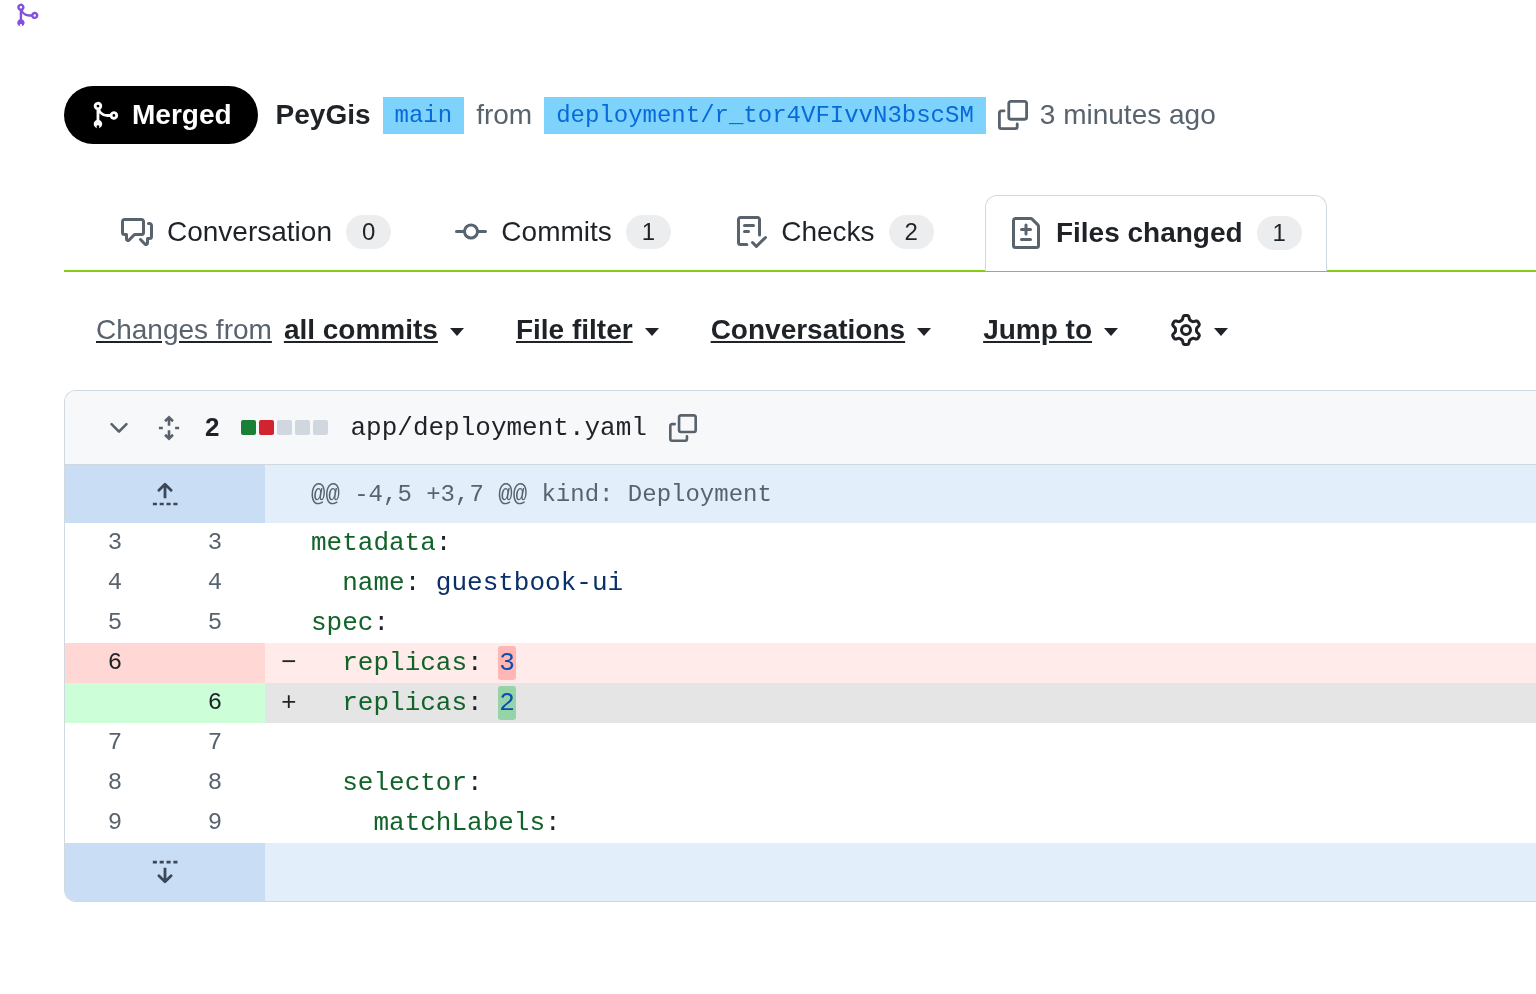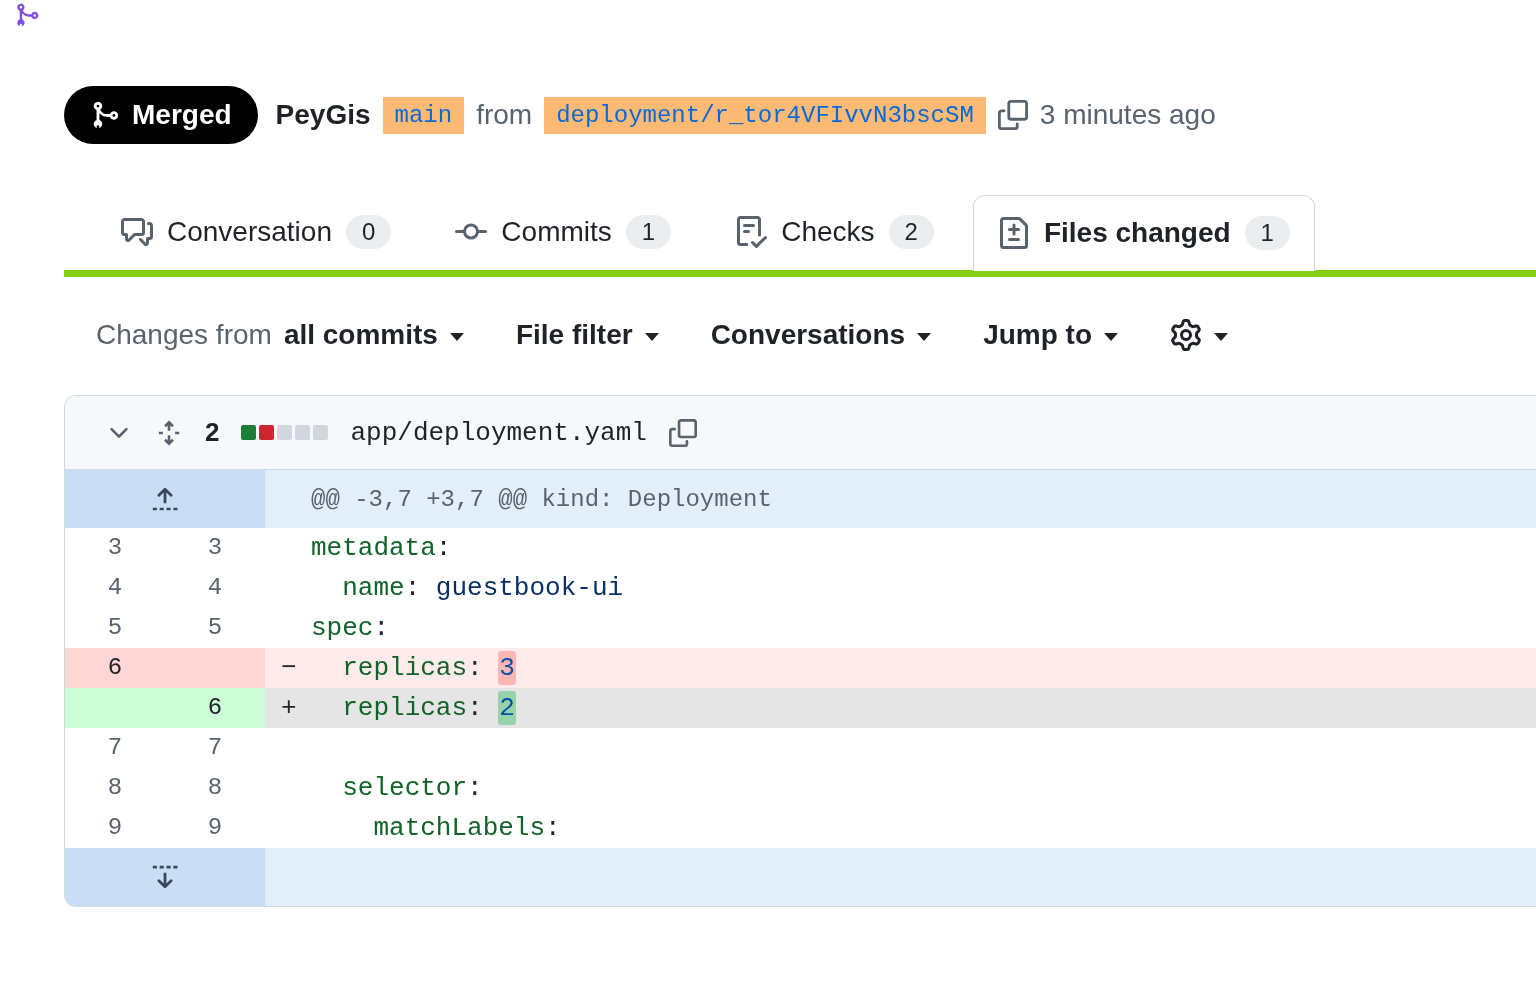--- a/index.html
+++ b/index.html
@@ -23,46 +23,46 @@
   .meta-row { display: flex; align-items: center; gap: 18px; margin-top: 30px; }
   .state-badge {
     display: inline-flex; align-items: center; gap: 12px;
     background: #000000; color: #fff; font-size: 28px; font-weight: 600;
     padding: 13px 26px; border-radius: 999px; border: none; cursor: pointer;
   }
   .byline { display: flex; align-items: center; gap: 12px; font-size: 28px; color: #59636e; flex-wrap: nowrap; }
   .byline .author { color: #1f2328; font-weight: 700; }
   .branch-label {
     font-family: "Liberation Mono", "DejaVu Sans Mono", monospace;
-    font-size: 24px; background: #fdba74; color: #0969da;
+    font-size: 24px; background: #7dd3fc; color: #0969da;
     padding: 5px 12px; border-radius: 0; cursor: pointer; text-decoration: none;
   }
   .icon-btn { background: none; border: none; color: #59636e; cursor: pointer; display: inline-flex; align-items: center; padding: 0; }
 
   
-  .tabs-wrap { margin-top: 50px; margin-left: 64px; border-bottom: 7px solid #84cc16; text-align: right; }
+  .tabs-wrap { margin-top: 50px; margin-left: 64px; border-bottom: 2px solid #84cc16; text-align: right; }
   .tabs { display: flex; align-items: flex-end; gap: 14px; padding-left: 32px; }
   .tab {
     display: inline-flex; align-items: center; gap: 14px;
     padding: 20px 24px; font-size: 28px; color: #1f2328; cursor: pointer;
     border: 1px solid transparent; border-radius: 12px 12px 0 0; text-decoration: none;
   }
   .tab .tab-icon { color: #59636e; display: inline-flex; }
   .tab.active {
     background: #fff; border-color: #d1d9e0; border-bottom-color: #fff;
-    margin-bottom: -1px; font-weight: 600;
+    margin-bottom: -1px; font-weight: 600; margin-left: 12px;
   }
   .tab-count {
     background: rgba(175,184,193,.25); border-radius: 999px;
     padding: 3px 16px; font-size: 24px; font-weight: 400; color: #1f2328;
   }
 
   
   .diff-toolbar { display: flex; align-items: center; gap: 52px; margin: 42px 0 0 96px; font-size: 28px; }
-  .tool { display: inline-flex; align-items: center; gap: 12px; font-weight: 600; color: #1f2328; background: none; border: none; font-size: 28px; cursor: pointer; }
+  .tool { display: inline-flex; align-items: center; gap: 12px; font-weight: 600; color: #1f2328; background: none; border: none; font-size: 28px; cursor: pointer; text-decoration: underline; }
   .tool .muted { color: #59636e; font-weight: 400; }
   .caret { width: 0; height: 0; border-left: 7px solid transparent; border-right: 7px solid transparent; border-top: 8px solid #1f2328; display: inline-block; margin-top: 4px; }
 
   
   .diff-card {
     margin: 44px 0 0 64px; width: calc(1536px - 64px);
     border: 1px solid #d1d9e0; border-radius: 12px 0 0 12px; border-right: none;
     overflow: hidden;
   }
   .file-header {
@@ -261,21 +261,21 @@
   <div class="diff-body">
     <div class="hunk-row">
       <button class="hunk-gutter icon-btn" style="color:#3c4858">
         <span>
           <svg width="30" height="30" viewBox="0 0 16 16" fill="currentColor">
               <path d="M8.53 2.22a.75.75 0 0 0-1.06 0L4.22 5.47a.75.75 0 1 0 1.06 1.06l1.97-1.97v5.69h1.5V4.56l1.97 1.97a.75.75 0 1 0 1.06-1.06Z"></path>
               <path d="M1.5 12.6h2.2v1.4H1.5Zm3.65 0h2.2v1.4h-2.2Zm3.65 0H11v1.4H8.8Zm3.65 0h2.2v1.4h-2.2Z"></path>
             </svg>
         </span>
       </button>
-      <div class="hunk-code">@@ -3,7 +3,7 @@ kind: Deployment</div>
+      <div class="hunk-code">@@ -4,5 +3,7 @@ kind: Deployment</div>
     </div>
 
     <div>
         <div class="diff-row ctx">
           <div class="num">3</div>
           <div class="num">3</div>
           <div class="code"><span class="sign"></span><span class="key">metadata</span><span class="pl">:</span></div>
         </div>
         <div class="diff-row ctx">
           <div class="num">4</div>

